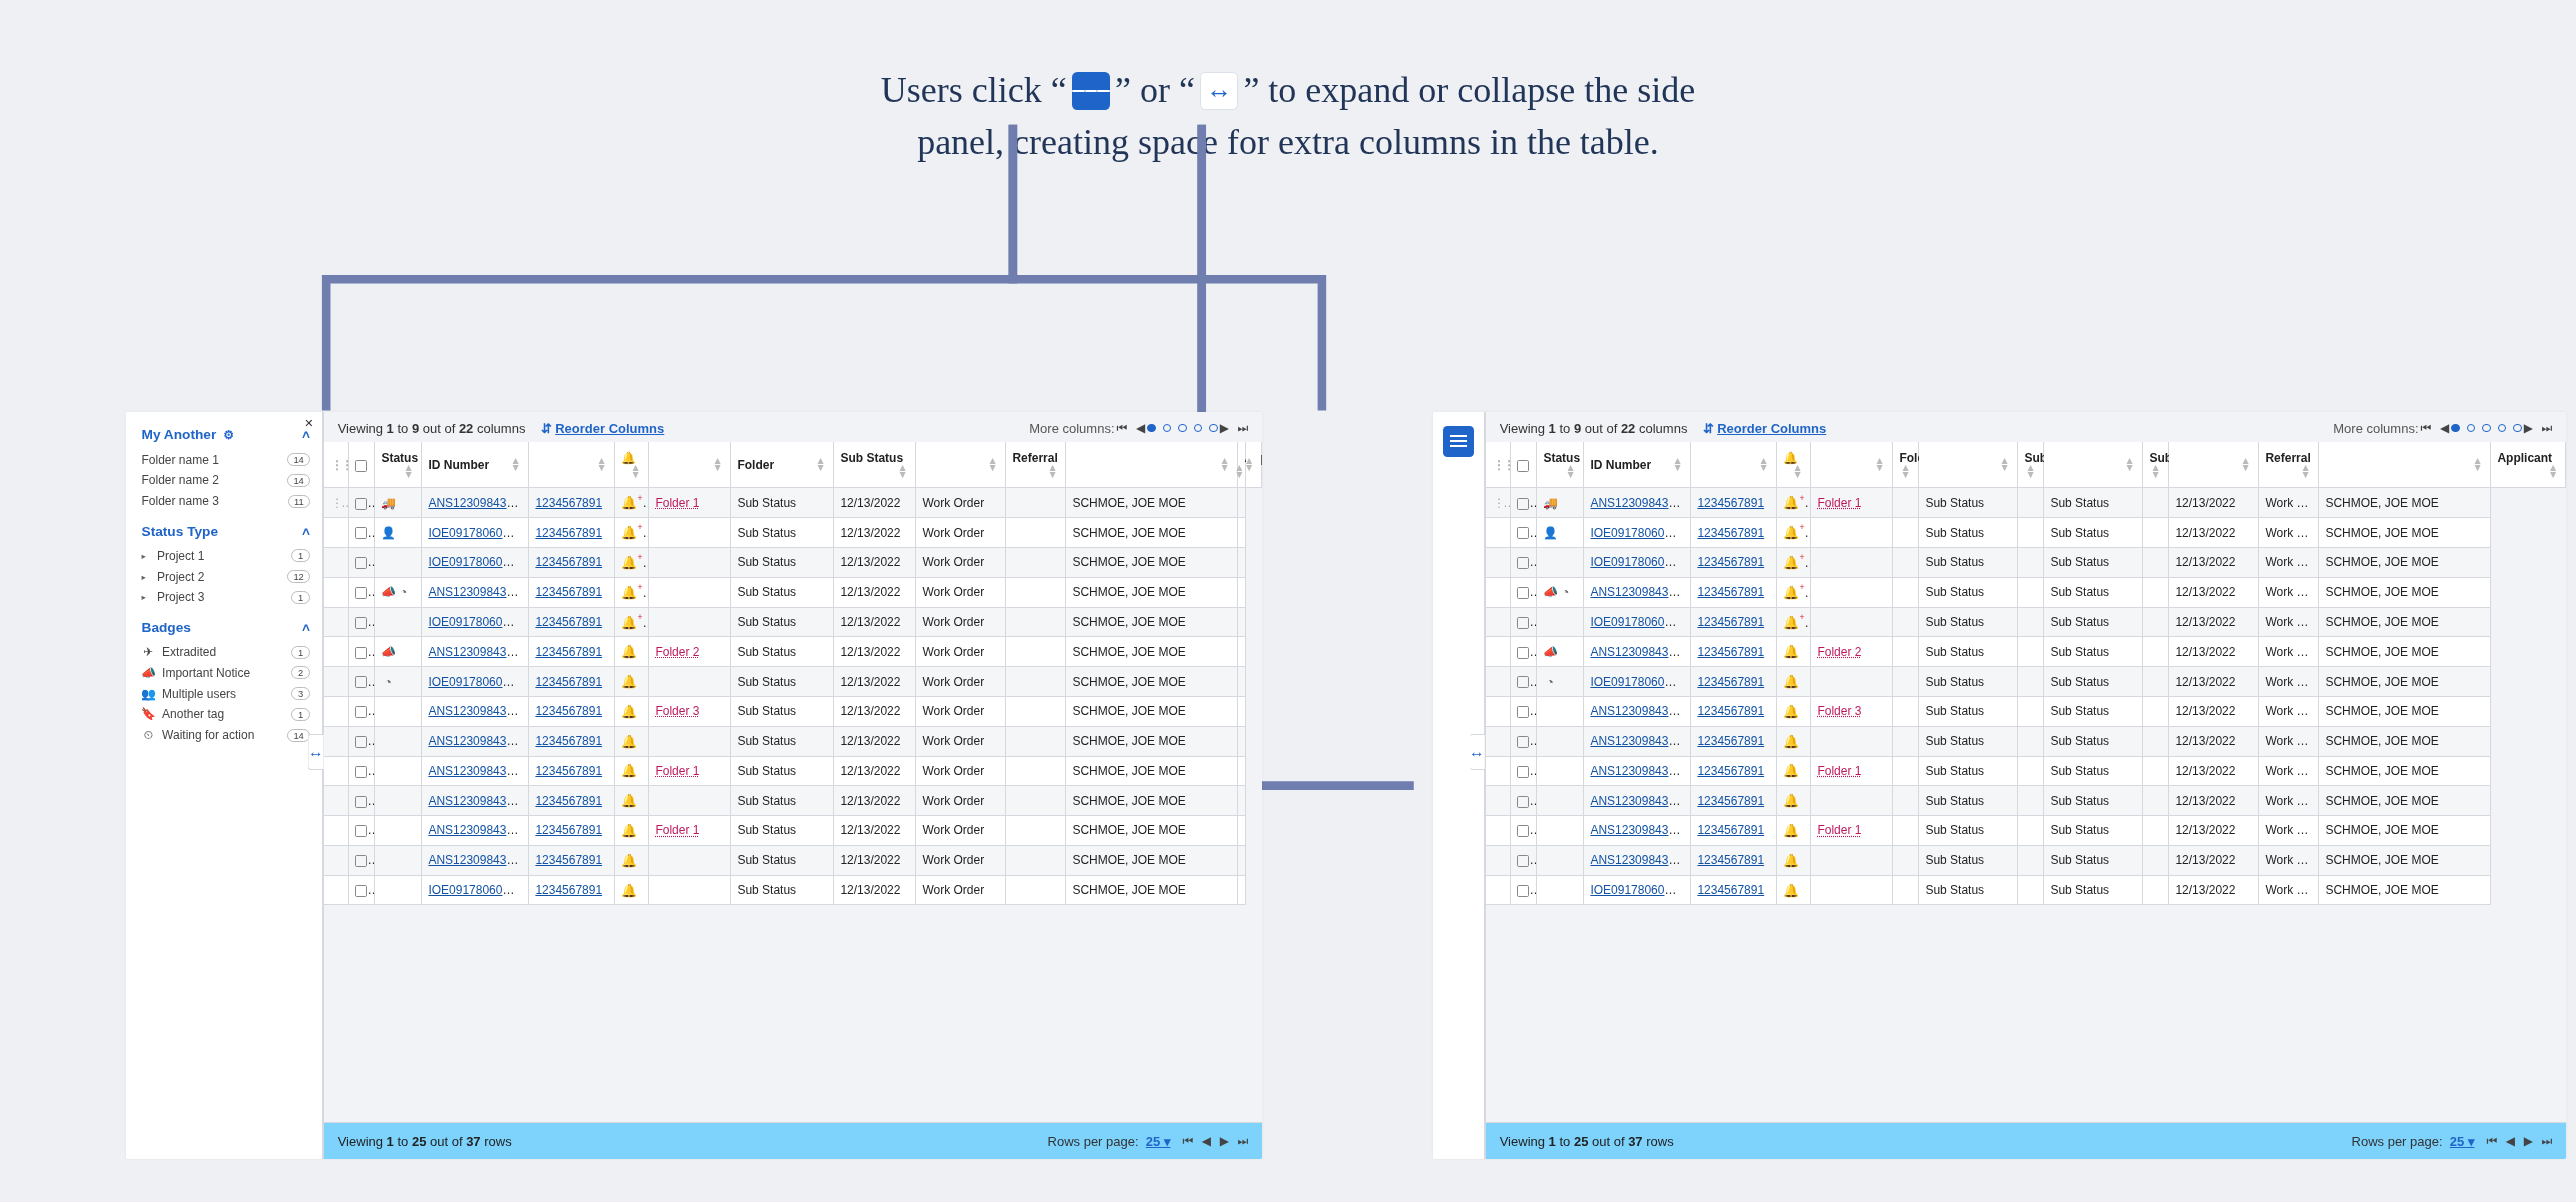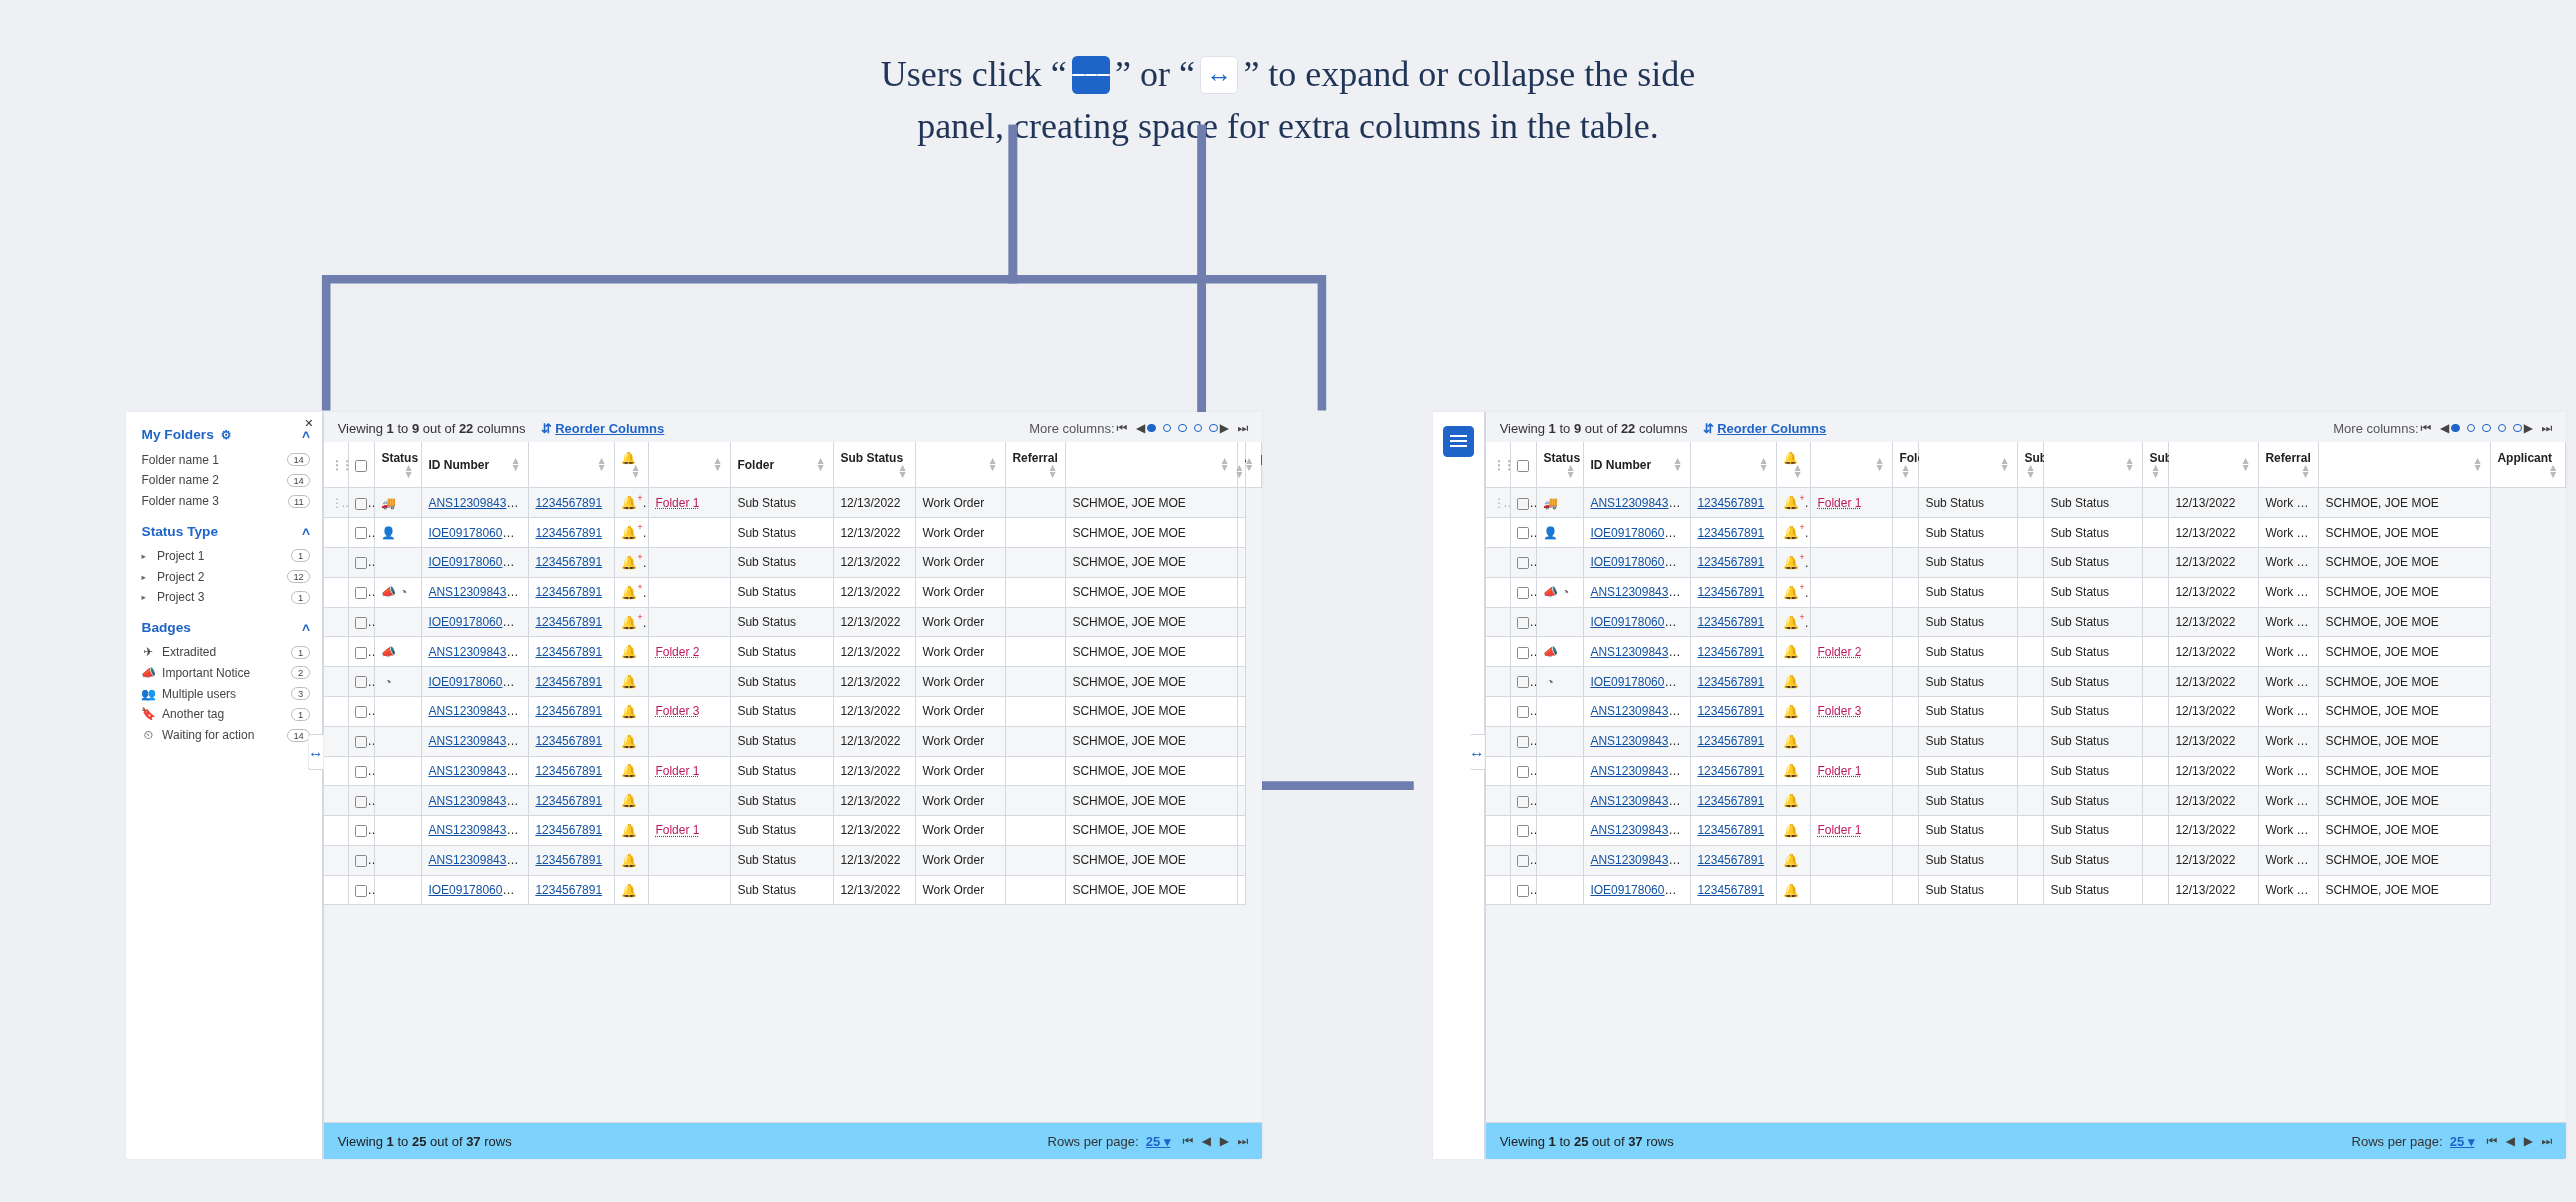--- a/index.html
+++ b/index.html
@@ -17,21 +17,21 @@
   * { box-sizing:border-box; }
   html,body { margin:0; padding:0; }
   body {
     width:2576px; height:1203px;
     background:var(--gray-bg);
     font-family:"Segoe UI",Arial,sans-serif;
     font-size:15.5px; color:var(--text);
     position:relative;
   }
   .caption {
-    position:absolute; top:48px; left:0; right:0;
+    position:absolute; top:64px; left:0; right:0;
     text-align:center; font-family:Georgia,"Times New Roman",serif;
     font-size:36px; line-height:1.45; color:var(--ink);
   }
   .caption .inline-icon {
     display:inline-flex; align-items:center; justify-content:center;
     width:38px; height:38px; border-radius:5.2px; vertical-align:middle;
     position:relative; top:-2.6px;
   }
   .caption .ic-menu { background:var(--blue); margin:0 5.2px; }
   .caption .ic-menu span { display:block; width:22px; height:2.6px; background:#fff; margin:2.6px auto; border-radius:1.7px;}
@@ -121,21 +121,21 @@
   <polyline points="1400,145 1400,915 1560,915 1560,915" fill="none" stroke="none"></polyline>
   <line x1="1400" y1="145" x2="1400" y2="915" stroke="#6f7eaf" stroke-width="10"></line>
 </svg>
 
 <div class="panel left">
   <div class="sidebar">
     <span class="close-x">✕</span>
     <div id="sb-sections">
         <div class="sb-sec">
           <div class="sb-head">
-            <span>My Folders</span>
+            <span>My Another</span>
             <span class="gear">⚙</span>
             <span class="chev">˄</span>
           </div>
           <div class="sb-list">
             <div class="sb-item">
               <span>Folder name 1</span>
               <span class="pill">14</span>
             </div>
             <div class="sb-item">
               <span>Folder name 2</span>

